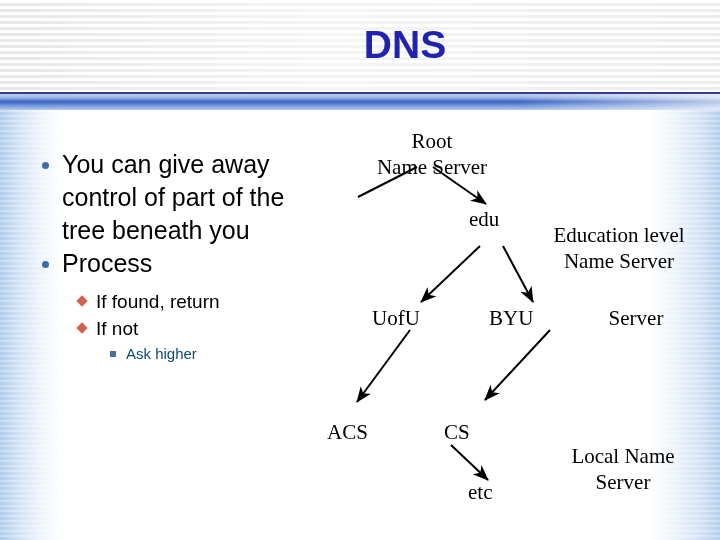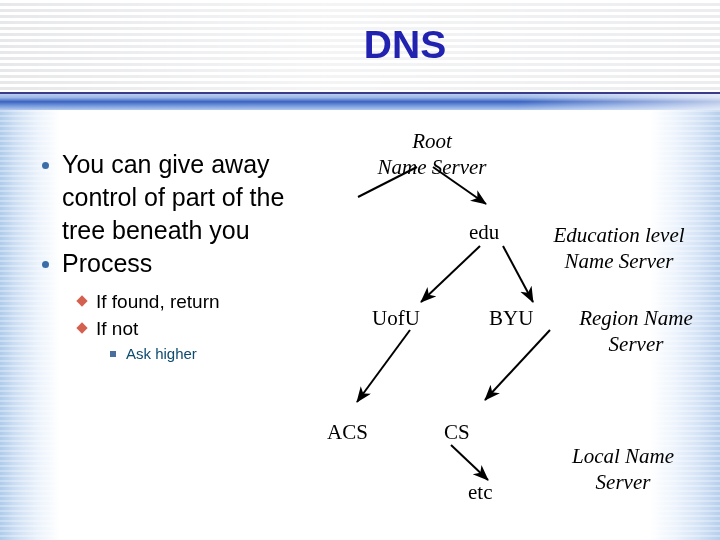--- a/index.html
+++ b/index.html
@@ -177,21 +177,21 @@
     left: 0; top: 0;
   }
   .node {
     position: absolute;
     font-family: "Liberation Serif", serif;
     font-size: 21px;
     line-height: 26px;
     color: #000000;
     white-space: nowrap;
   }
-  .node.ctr { text-align: center; font-style: italic; }
+  .node.ctr { text-align: center; }
 </style>
 </head>
 <body>
 
 <div id="slide">
 
   <div class="edge-left"></div>
   <div class="edge-stripes-left"></div>
   <div class="edge-right"></div>
   <div class="edge-stripes-right"></div>
@@ -262,39 +262,38 @@
       <line x1="250" y1="218" x2="185" y2="288" stroke="#000" stroke-width="2" marker-end="url(#ah)"></line>
 
       <line x1="151" y1="333" x2="188" y2="368" stroke="#000" stroke-width="2" marker-end="url(#ah)"></line>
     </svg>
 
     <div class="node ctr" style="left:72px; top:16px; width:120px;">
       <div>Root</div>
       <div>Name Server</div>
     </div>
 
-    <div class="node" style="left:169px; top:107px;">edu</div>
+    <div class="node" style="left:169px; top:94px;">edu</div>
 
     <div class="node" style="left:72px; top:193px;">UofU</div>
 
     <div class="node" style="left:189px; top:193px;">BYU</div>
 
     <div class="node" style="left:27px; top:307px;">ACS</div>
 
     <div class="node" style="left:144px; top:307px;">CS</div>
 
     <div class="node" style="left:168px; top:367px;">etc</div>
 
     <div class="node ctr" style="left:226px; top:110px; width:186px;">
       <div>Education level</div>
       <div>Name Server</div>
     </div>
 
     <div class="node ctr" style="left:256px; top:193px; width:160px;">
-      <div>Region Name</div>
       <div>Server</div>
     </div>
 
     <div class="node ctr" style="left:243px; top:307px; width:160px;margin-top:24px;">
       <div>Local Name</div>
       <div>Server</div>
     </div>
 
   </div>
 

